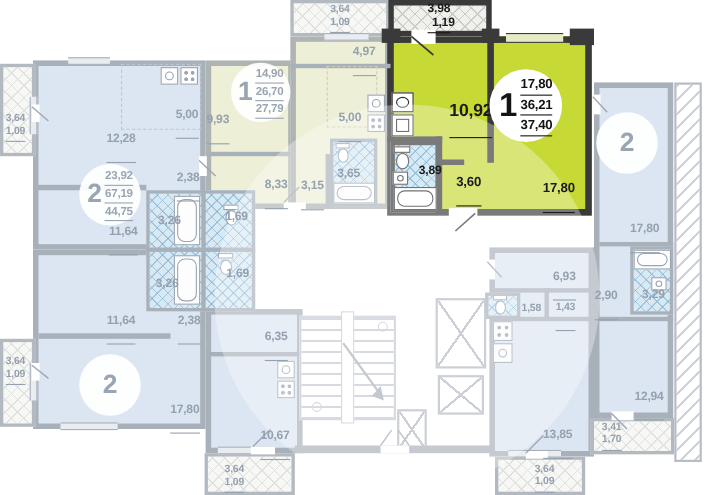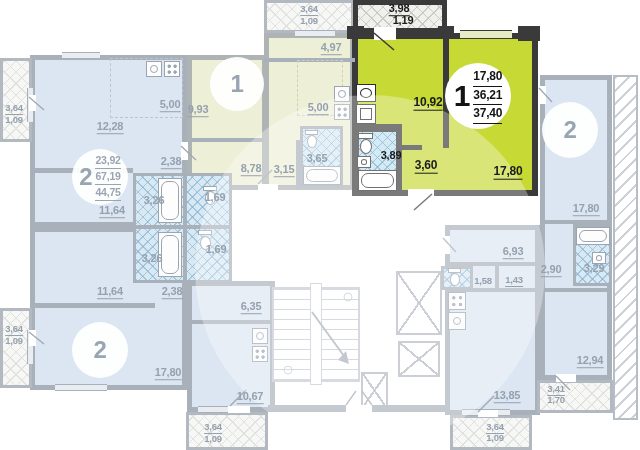--- a/index.html
+++ b/index.html
@@ -39,21 +39,21 @@
             background-image:repeating-linear-gradient(to bottom,#c3cad2 0 1.5px,transparent 1.5px 10px); }
   .xbox { position:absolute; background-color:#fff; border:2px solid #b3bac2;
           background-image:linear-gradient(to top right,transparent calc(50% - 1px),#b3bac2 calc(50% - 1px) calc(50% + 1px),transparent calc(50% + 1px)),
                            linear-gradient(to bottom right,transparent calc(50% - 1px),#b3bac2 calc(50% - 1px) calc(50% + 1px),transparent calc(50% + 1px)); }
   
   .lb, .lbk { position:absolute; transform:translate(-50%,-50%); white-space:nowrap;
               font-size:11px; line-height:1.05; }
   .lb { color:#95a1ae; }
   .lbk { color:#1b1b1b; }
   .sm { font-size:9.5px; }
-  .u { border-bottom:1.6px solid currentColor; padding-bottom:1px; }
+  .u { border-bottom:1.6px solid currentColor; padding-bottom:15px; }
   
   .circ { position:absolute; transform:translate(-50%,-50%); background:rgba(255,255,255,.93);
           border-radius:50%; display:flex; align-items:center; justify-content:center; gap:3px; color:#9aa5b2; }
   .circ .cnum { font-size:24px; }
   .circ .cvals { display:flex; flex-direction:column; font-size:10.5px; text-align:left; }
   .circ .cvals i { font-style:normal; border-bottom:1.3px solid currentColor; line-height:1.45; }
   .circ-hl { color:#141414; background:#fff; }
   .circ-hl .cnum { font-size:30px; }
   .circ-hl .cvals { font-size:12px; }
   
@@ -213,21 +213,21 @@
   <span class="lb sm" style="left:309px;top:21px">1,09</span>
   <span class="lb" style="left:331px;top:48px"><span class="u">4,97</span></span>
   <span class="lb sm" style="left:14px;top:108px"><span class="u">3,64</span></span>
   <span class="lb sm" style="left:14px;top:120px">1,09</span>
   <span class="lb" style="left:170px;top:105px"><span class="u">5,00</span></span>
   <span class="lb" style="left:198px;top:110px"><span class="u">9,93</span></span>
   <span class="lb" style="left:318px;top:108px"><span class="u">5,00</span></span>
   <span class="lb" style="left:110px;top:127px"><span class="u">12,28</span></span>
   <span class="lb" style="left:171px;top:162px"><span class="u">2,38</span></span>
   <span class="lb" style="left:317px;top:159px">3,65</span>
-  <span class="lb" style="left:251px;top:169px"><span class="u">8,78</span></span>
+  <span class="lb" style="left:251px;top:169px"><span class="u">8,33</span></span>
   <span class="lb" style="left:284px;top:170px"><span class="u">3,15</span></span>
   <span class="lb" style="left:154px;top:201px">3,26</span>
   <span class="lb" style="left:215px;top:198px">1,69</span>
   <span class="lb" style="left:112px;top:211px"><span class="u">11,64</span></span>
   <span class="lb" style="left:216px;top:250px">1,69</span>
   <span class="lb" style="left:152px;top:259px">3,26</span>
   <span class="lb" style="left:110px;top:292px"><span class="u">11,64</span></span>
   <span class="lb" style="left:172px;top:292px"><span class="u">2,38</span></span>
   <span class="lb" style="left:251px;top:307px"><span class="u">6,35</span></span>
   <span class="lb" style="left:168px;top:373px"><span class="u">17,80</span></span>
@@ -244,27 +244,32 @@
   <span class="lb sm" style="left:514px;top:280px"><span class="u">1,43</span></span>
   <span class="lb" style="left:590px;top:361px"><span class="u">12,94</span></span>
   <span class="lb sm" style="left:556px;top:389px"><span class="u">3,41</span></span>
   <span class="lb sm" style="left:556px;top:400px">1,70</span>
   <span class="lb" style="left:507px;top:396px"><span class="u">13,85</span></span>
   <span class="lb sm" style="left:495px;top:427px"><span class="u">3,64</span></span>
   <span class="lb sm" style="left:495px;top:438px">1,09</span>
 
   <span class="lbk" style="left:399px;top:9px"><span class="u">3,98</span></span>
   <span class="lbk" style="left:403px;top:21px">1,19</span>
-  <span class="lbk" style="left:428px;top:102px;font-size:12px"><span class="u">10,92</span></span>
+  <span class="lbk" style="left:428px;top:102px;font-size:16px"><span class="u">10,92</span></span>
   <span class="lbk" style="left:391px;top:156px">3,89</span>
   <span class="lbk" style="left:426px;top:165px;font-size:12px"><span class="u">3,60</span></span>
   <span class="lbk" style="left:508px;top:171px;font-size:12px"><span class="u">17,80</span></span>
 
   <div class="circ" style="left:237px;top:84px;width:54px;height:54px">
     <span class="cnum">1</span>
+    <span class="cvals">
+        <i>14,90</i>
+        <i>26,70</i>
+        <i>27,79</i>
+      </span>
   </div>
   <div class="circ" style="left:100px;top:177px;width:56px;height:56px">
     <span class="cnum">2</span>
     <span class="cvals">
         <i>23,92</i>
         <i>67,19</i>
         <i>44,75</i>
       </span>
   </div>
   <div class="circ" style="left:100px;top:350px;width:56px;height:56px">

